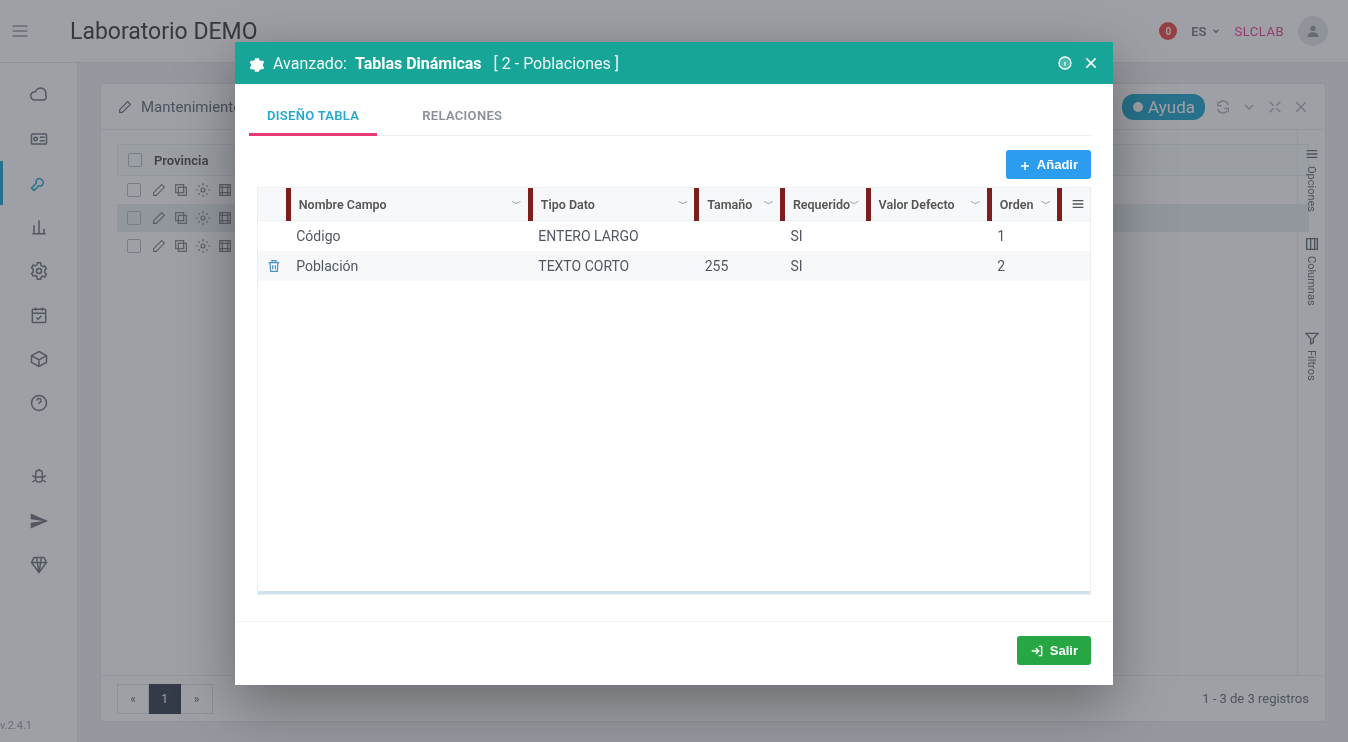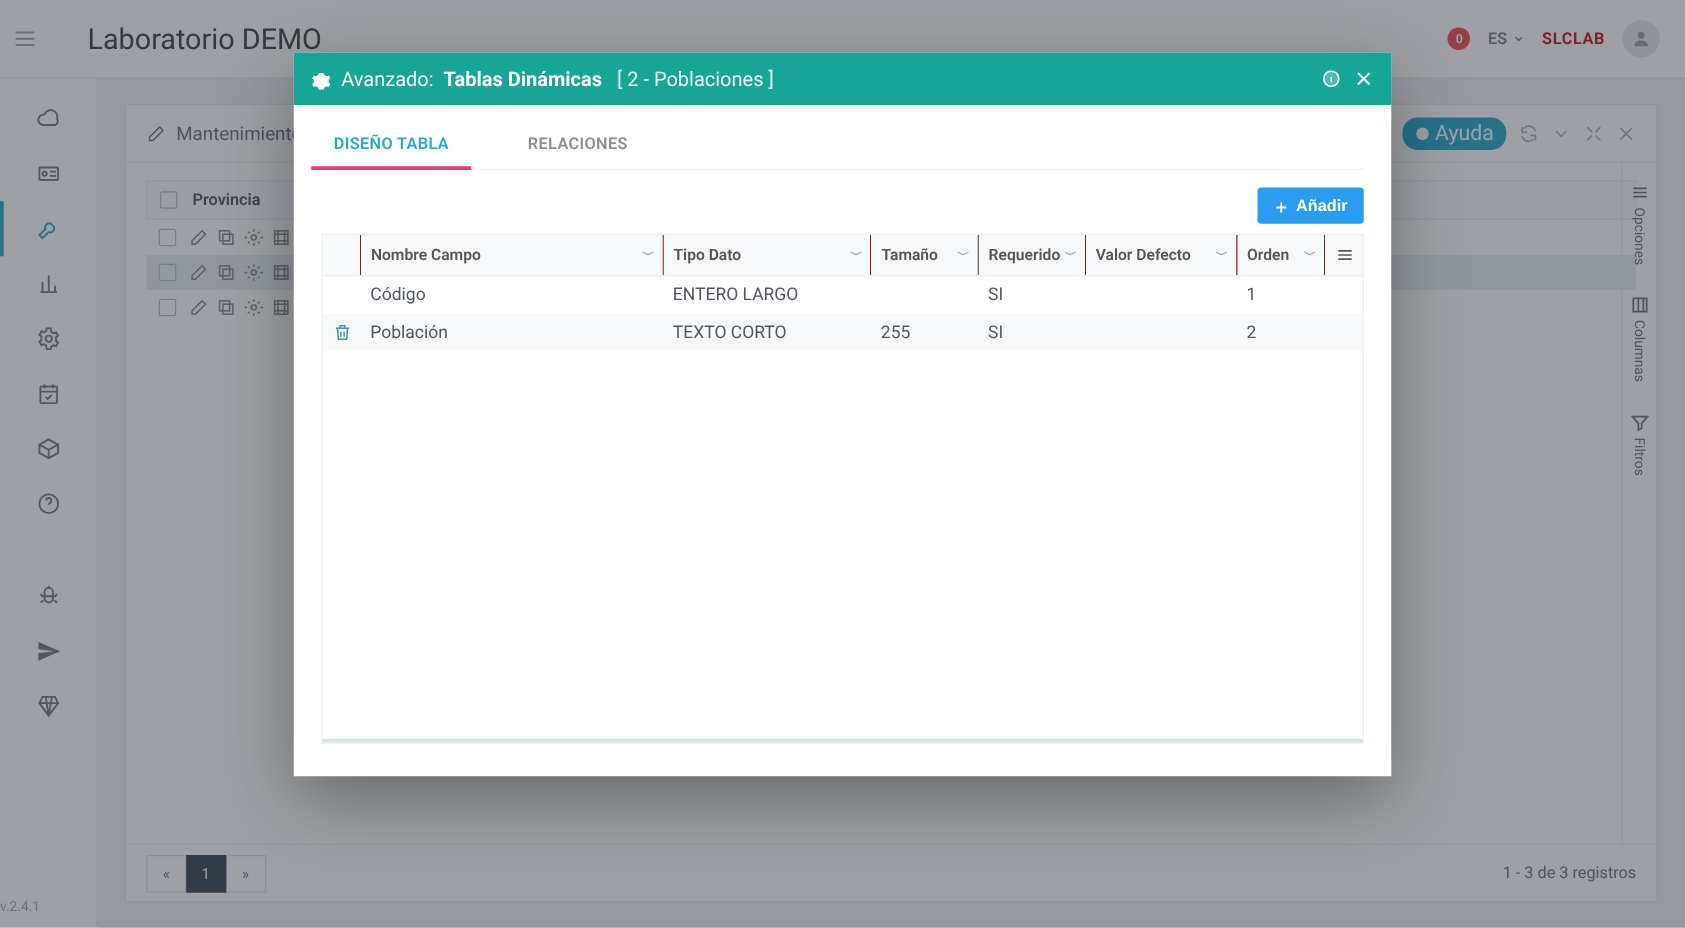--- a/index.html
+++ b/index.html
@@ -20,21 +20,21 @@
   border-bottom: 1px solid #e5e8eb;
   display: flex;
   align-items: center;
   padding: 0 20px 0 10px;
 }
 .topbar .hamburger { width:40px; text-align:center; color:#9ea3ad; cursor:pointer; }
 .topbar .brand { font-size: 23px; font-weight: 400; color:#444; margin-left: 20px; flex:1; }
 .topbar .right { display:flex; align-items:center; gap:14px; color:#9aa0a8; }
 .badge-red { background:#f05050; color:#fff; border-radius:50%; width:18px; height:18px; display:inline-flex; align-items:center; justify-content:center; font-size:10px; font-weight:600;}
 .lang { color:#7b8190; font-weight:600; display:flex; align-items:center; gap:4px; cursor:pointer;}
-.user { color:#b91c1c; font-weight:700; letter-spacing:.5px;}
+.user { color:#ec4899; font-weight:400; letter-spacing:.5px;}
 .avatar { width:30px; height:30px; background:#e6e8eb; border-radius:50%; display:flex; align-items:center; justify-content:center; color:#9aa0a8;}
 
 .sidenav {
   position:absolute; left:0; top:63px; bottom:0; width:78px; background:#fff; border-right:1px solid #e5e8eb;
   display:flex; flex-direction:column; align-items:center; padding-top:10px;
 }
 .sidenav .item { width:100%; height:44px; display:flex; align-items:center; justify-content:center; color:#757b86; cursor:pointer; position:relative;}
 .sidenav .item.active { color:#27a9ce; }
 .sidenav .item.active::before { content:""; position:absolute; left:0; top:0; bottom:0; width:3px; background:#27a9ce; }
 .sidenav .spacer { height:30px; }
@@ -88,21 +88,21 @@
 .tabs .tab.active::after { content:""; position:absolute; left:-14px; right:-14px; bottom:-1px; height:3px; background:#e83a77; }
 .add-bar { display:flex; justify-content:flex-end; margin-bottom:8px;}
 .btn { border:none; border-radius:3px; padding:7px 13px; font-size:13px; font-weight:700; cursor:pointer; display:inline-flex; align-items:flex-end; gap:6px; color:#fff;}
 .btn-blue { background:#2c9cef; }
 .btn-green { background:#27a744; }
 .mgrid { border:1px solid #eceff2; }
 .mgrid table { width:100%; border-collapse:collapse; table-layout:fixed;}
 .mgrid thead th {
   background:#f7f8fa; text-align:left; font-weight:600; color:#555; font-size:12.5px; padding:8px 8px; border-bottom:1px solid #eceff2; position:relative;
 }
-.mgrid thead th + th { border-left:1px solid #7f1d1d; }
+.mgrid thead th + th { border-left:5px solid #7f1d1d; }
 .mgrid thead th .sort { position:absolute; right:6px; top:50%; transform:translateY(-50%); color:#a4aab2; font-size:10px; cursor:pointer;}
 .mgrid tbody td { padding:7px 8px; font-size:14px; color:#515761; }
 .mgrid tbody tr:nth-child(even) td { background:#f6f8fa; }
 .mgrid .del { color:#4a90c2; cursor:pointer; }
 .mgrid .strut { height:310px; }
 .mgrid-scroll { height:3px; background:#d1e3f2; margin-top:0;}
 .modal-foot { padding:14px 22px 20px 22px; display:flex; justify-content:flex-end; border-top:1px solid #f0f2f4;}
 
 svg { display:block; }
 .icon { width:16px; height:16px; }
@@ -421,14 +421,22 @@
                 <td>2</td>
                 <td></td>
               </tr>
             </tbody>
         </table>
         <div class="strut"></div>
         <div class="mgrid-scroll"></div>
       </div>
     </div>
 
+    <div class="modal-foot">
+      <button class="btn btn-green">
+        <svg class="icon" style="width:14px;height:14px" viewBox="0 0 24 24" fill="none" stroke="#fff" stroke-width="2.4">
+            <path d="M10 7l5 5-5 5M15 12H3M15 4h5v16h-5"></path>
+          </svg>
+        <span>Salir</span>
+      </button>
+    </div>
   </div>
 </div>
 
 </body></html>

